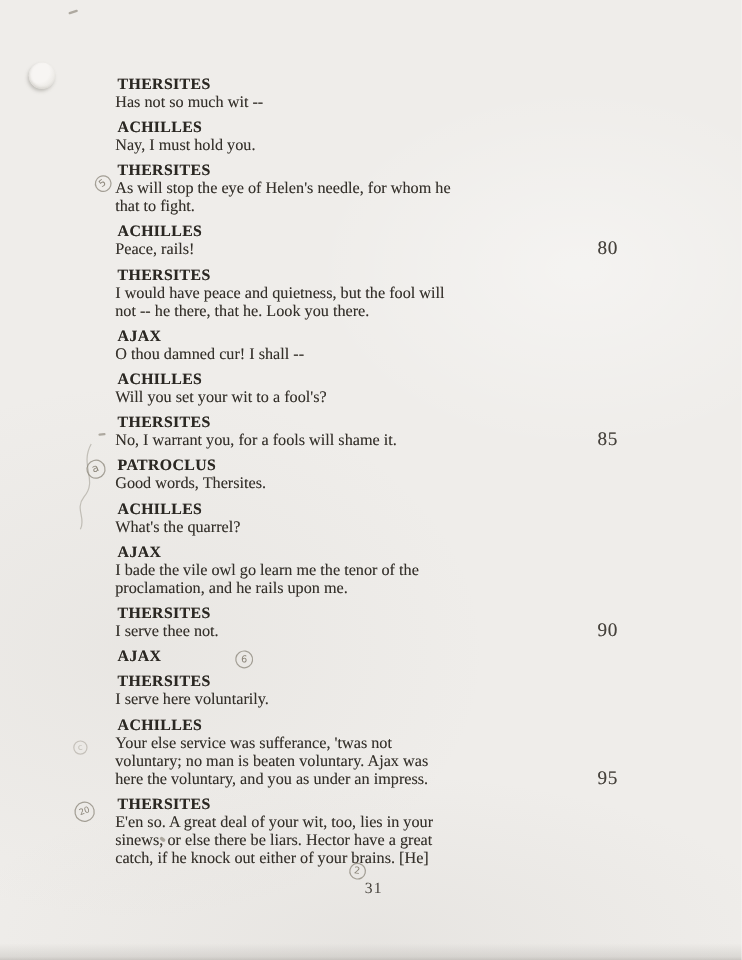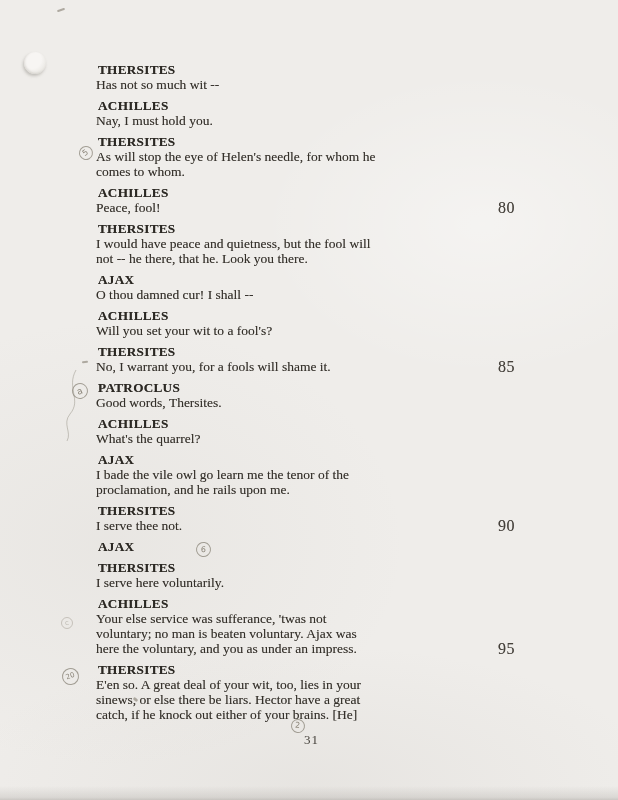--- a/index.html
+++ b/index.html
@@ -70,26 +70,26 @@
       </div>
 
   <div class="speech">
     <div class="speaker">ACHILLES</div>
   <div class="line"><span>Nay, I must hold you.</span></div>
       </div>
 
   <div class="speech">
     <div class="speaker">THERSITES</div>
   <div class="line"><span>As will stop the eye of Helen's needle, for whom he</span></div>
-        <div class="line"><span>comes to whom.</span></div>
+        <div class="line"><span>that to fight.</span></div>
       </div>
 
   <div class="speech">
     <div class="speaker">ACHILLES</div>
-  <div class="line"><span>Peace, fool!</span><span class="linenum">80</span></div>
+  <div class="line"><span>Peace, rails!</span><span class="linenum">80</span></div>
       </div>
 
   <div class="speech">
     <div class="speaker">THERSITES</div>
   <div class="line"><span>I would have peace and quietness, but the fool will</span></div>
         <div class="line"><span>not  -- he there, that he. Look you there.</span></div>
       </div>
 
   <div class="speech">
     <div class="speaker">AJAX</div>

